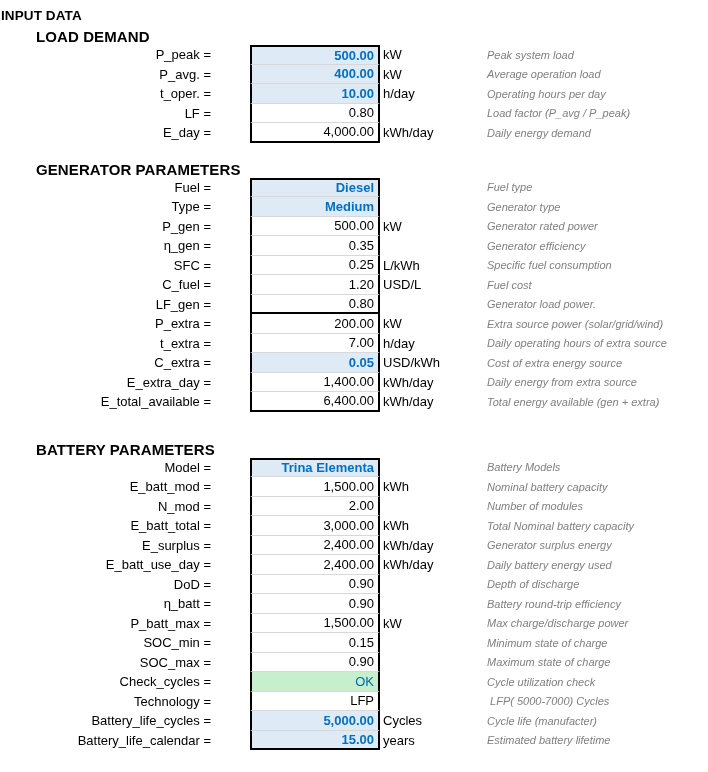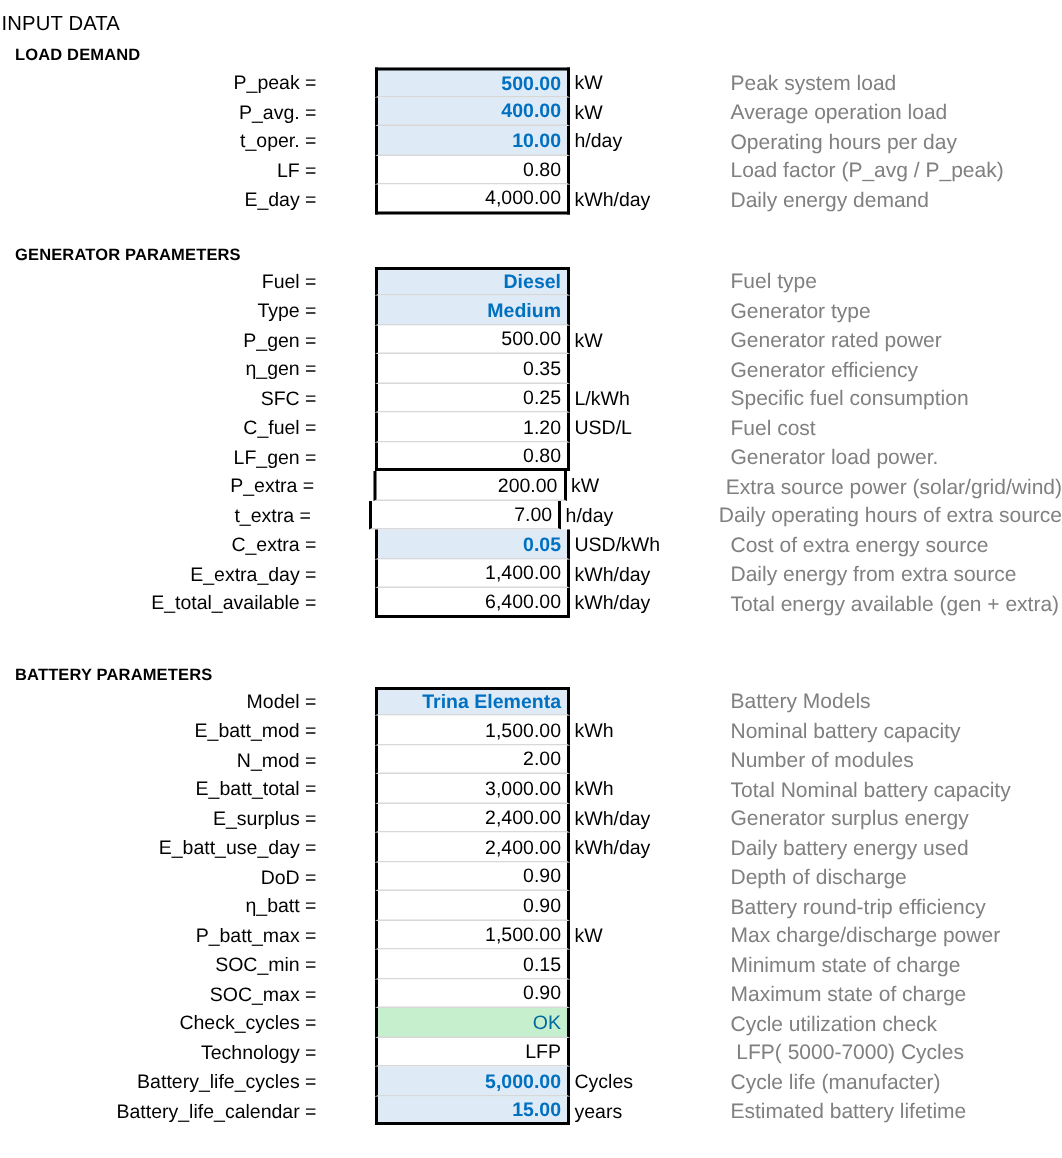--- a/index.html
+++ b/index.html
@@ -3,30 +3,30 @@
 <meta charset="utf-8">
 <style>
   html,body{margin:0;padding:0;}
   body{
     width:708px;height:772px;overflow:hidden;
     background:#ffffff;color:#000;
     font-family:"Liberation Sans",sans-serif;
     font-size:13px;
   }
   .page-title{
-    font-weight:400;font-size:13.5px;line-height:16px;
+    font-weight:700;font-size:13.5px;line-height:16px;
     margin:8px 0 0 1px;letter-spacing:0.1px;
   }
   .section{margin:0;}
   .sec-0{margin-top:5px;}
   .sec-1{margin-top:19px;}
   .sec-2{margin-top:30px;}
   .section-title{
-    font-weight:700;font-size:11px;line-height:16px;
-    margin-left:10px;letter-spacing:0.1px;
+    font-weight:700;font-size:15px;line-height:16px;
+    margin-left:36px;letter-spacing:0.1px;
   }
   .box{margin:0;}
   .row{display:flex;align-items:center;height:19.5px;}
   .label{
     width:225px;box-sizing:border-box;text-align:right;
     padding-right:14px;white-space:pre;
   }
   .cell{
     width:130px;height:100%;box-sizing:border-box;
     display:flex;align-items:center;justify-content:flex-end;
@@ -36,22 +36,22 @@
     margin-left:25px;
   }
   .row .cell{border-bottom:1px solid #d8d8d8;}
   .box .row:first-child .cell{border-top:2px solid #000;}
   .box .row:last-child .cell{border-bottom:2px solid #000;}
   .box.joined .row:first-child .cell{border-top:0;}
   .cell.input{background:#DEEAF6;color:#0070C0;font-weight:700;}
   .cell.good{background:#C6EFCE;color:#0369a1;}
   .unit{margin-left:3px;width:104px;box-sizing:border-box;white-space:pre;}
   .desc{
-    flex:1;color:#808080;white-space:pre;
-    font-size:14px;
+    flex:1;color:#808080;font-style:italic;white-space:pre;
+    font-size:11px;
   }
 </style>
 </head>
 <body>
 
 <div class="page-title">INPUT DATA</div>
 
 <div id="sheet">
     <div class="section sec-0">
       <div class="section-title">LOAD DEMAND</div>

